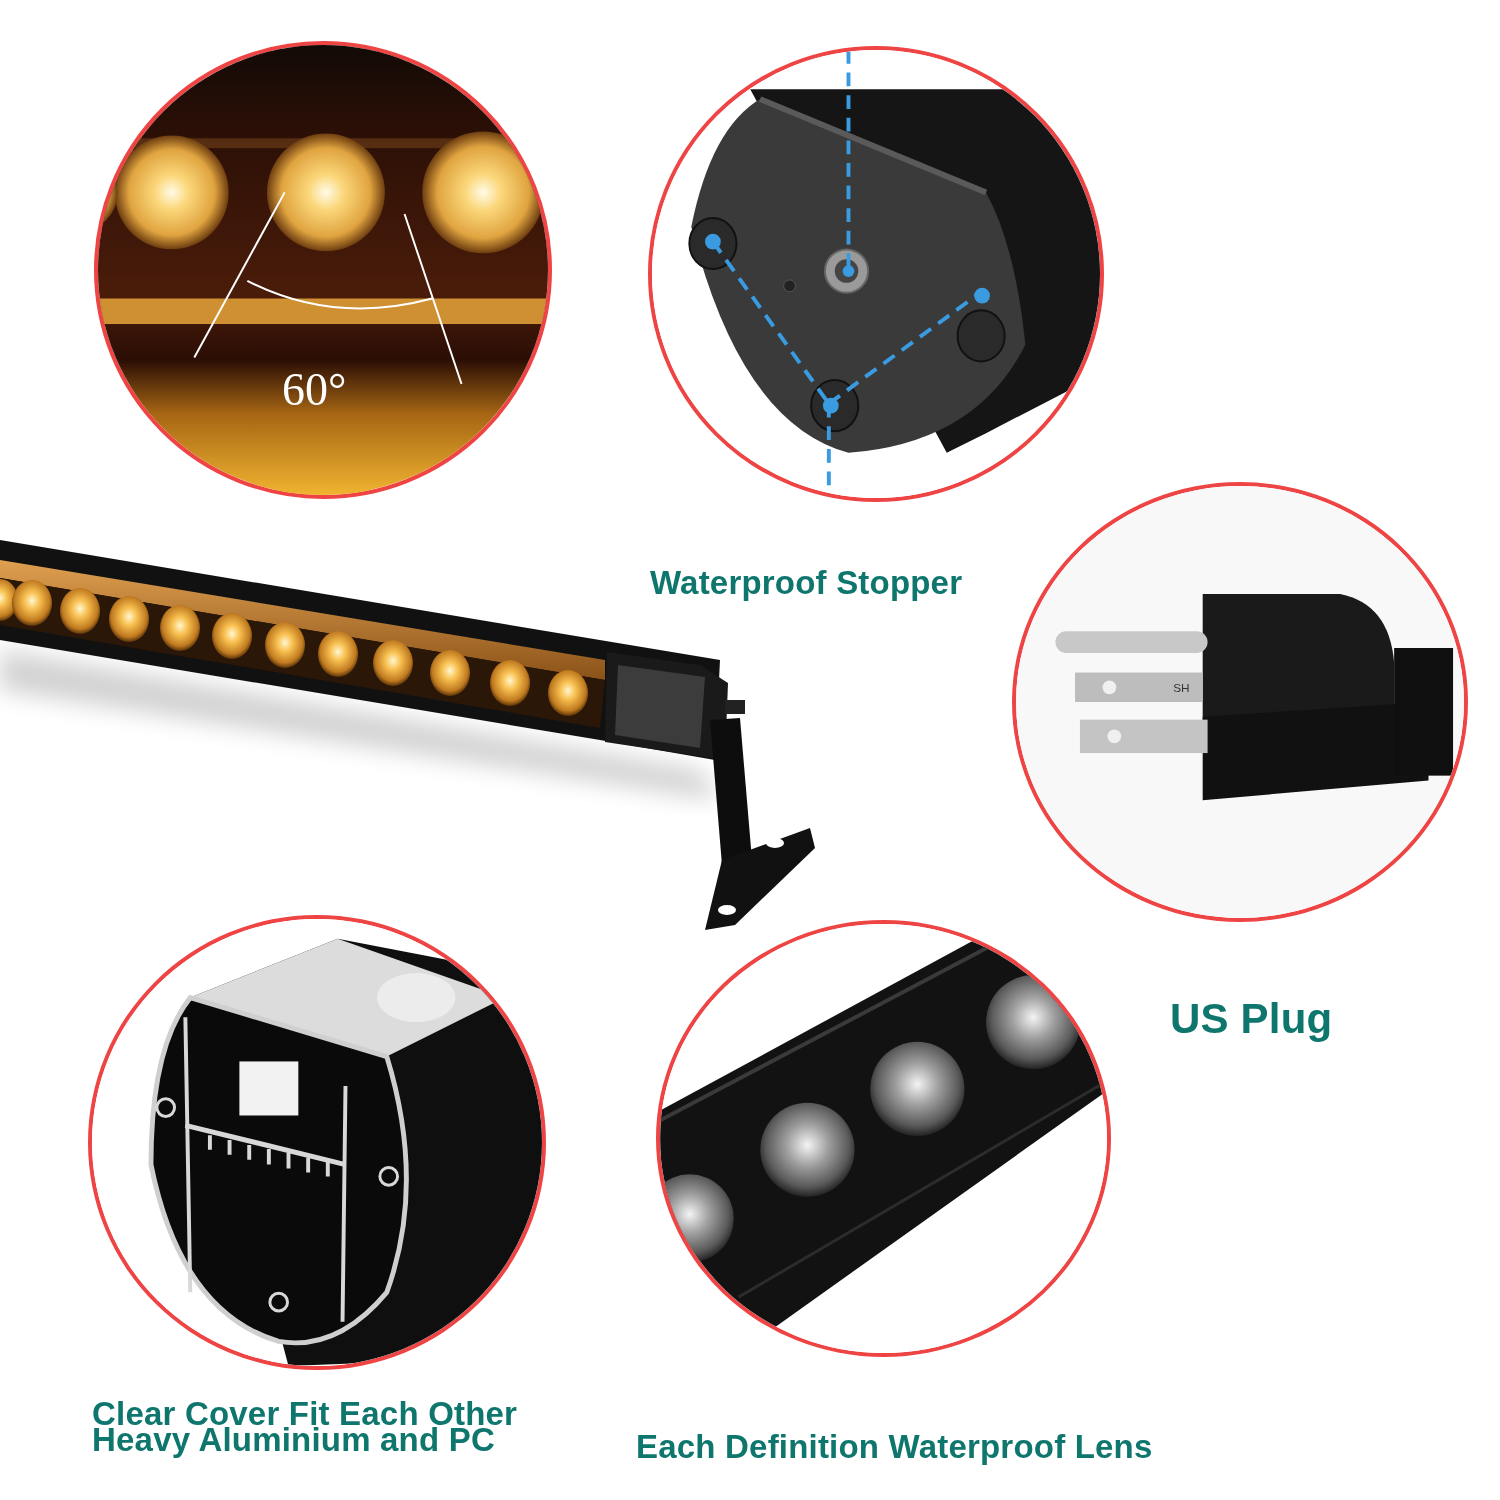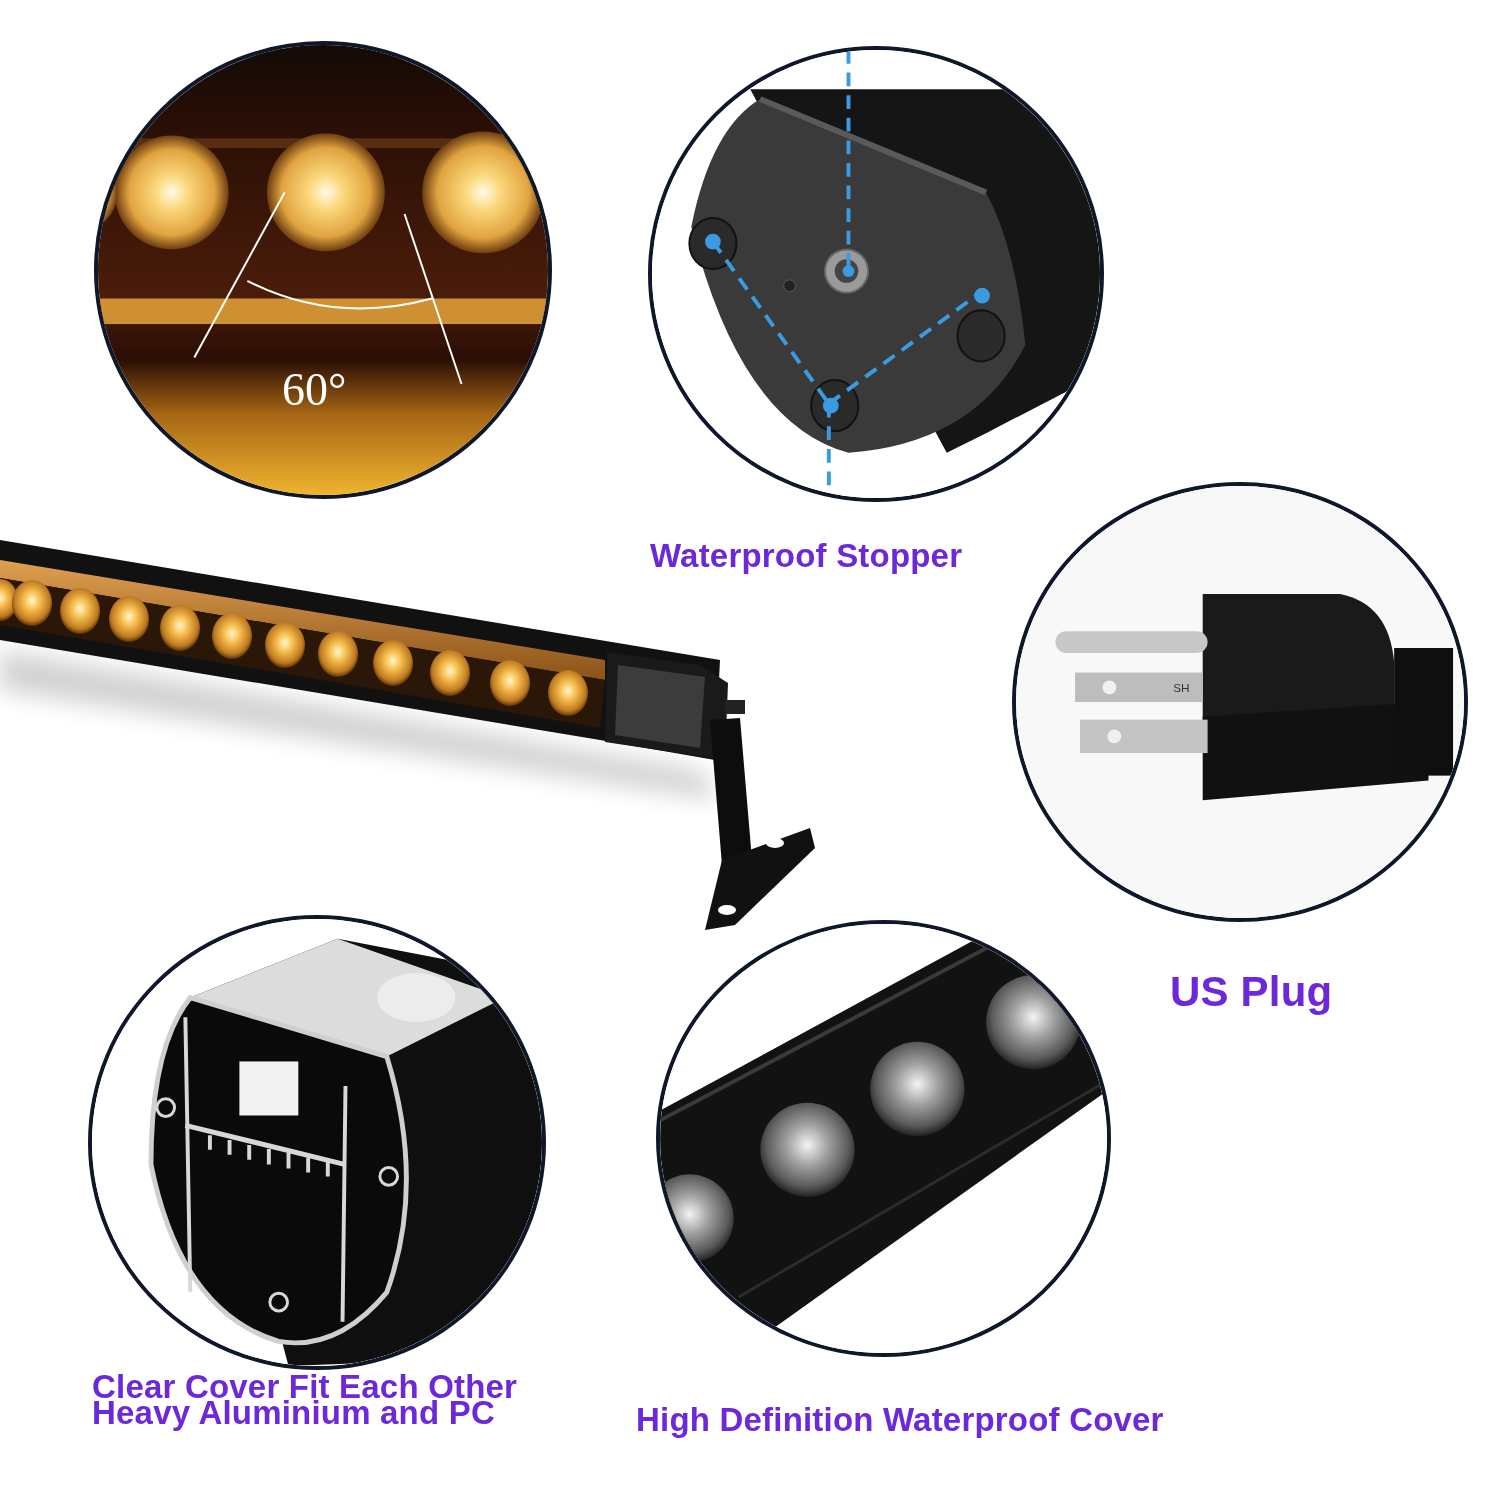--- a/index.html
+++ b/index.html
@@ -1,19 +1,19 @@
 <!DOCTYPE html>
 <html><head>
 <meta charset="utf-8">
 <style>
   html, body { margin: 0; padding: 0; }
   body { width: 1500px; height: 1500px; background: #ffffff; position: relative; overflow: hidden; font-family: "Liberation Sans", sans-serif; }
-  .circle { position: absolute; border-radius: 50%; border: 4px solid #0f172a; overflow: hidden; box-sizing: border-box; background: #fff; }
+  .circle { position: absolute; border-radius: 50%; border: 4px solid #ef4444; overflow: hidden; box-sizing: border-box; background: #fff; }
   .circle svg { position: absolute; left: 0; top: 0; width: 100%; height: 100%; }
-  .caption { position: absolute; color: #6d28d9; font-weight: bold; font-family: "Liberation Sans", sans-serif; white-space: nowrap; letter-spacing: 0.2px; }
+  .caption { position: absolute; color: #0f766e; font-weight: bold; font-family: "Liberation Sans", sans-serif; white-space: nowrap; letter-spacing: 0.2px; margin-top: 27px; }
   .angle-label { position: absolute; color: #ffffff; font-family: "Liberation Serif", serif; font-size: 46px; }
   .lightbar { position: absolute; left: 0; top: 0; width: 1500px; height: 1500px; pointer-events: none; }
 </style>
 </head>
 <body>
 
 <svg class="lightbar" viewBox="0 0 1500 1500">
   <defs>
     <radialGradient id="ledg" cx="50%" cy="45%" r="55%">
       <stop offset="0%" stop-color="#fff6d0"></stop>
@@ -179,13 +179,13 @@
     <rect width="455" height="437" fill="#ffffff"></rect>
     <polygon points="0,190 350,0 455,0 455,170 80,437 0,437" fill="#121212"></polygon>
     <line x1="0" y1="200" x2="360" y2="10" stroke="#3a3a3a" stroke-width="4"></line>
     <line x1="80" y1="380" x2="455" y2="160" stroke="#2c2c2c" stroke-width="3"></line>
     <circle cx="30" cy="300" r="45" fill="url(#lensg)"></circle>
     <circle cx="150" cy="230" r="48" fill="url(#lensg)"></circle>
     <circle cx="262" cy="168" r="48" fill="url(#lensg)"></circle>
     <circle cx="380" cy="100" r="48" fill="url(#lensg)"></circle>
   </svg>
 </div>
-<div class="caption" style="left:636px;top:1401px;font-size:33px;">High Definition Waterproof Cover</div>
+<div class="caption" style="left:636px;top:1401px;font-size:33px;">Each Definition Waterproof Lens</div>
 
 </body></html>

